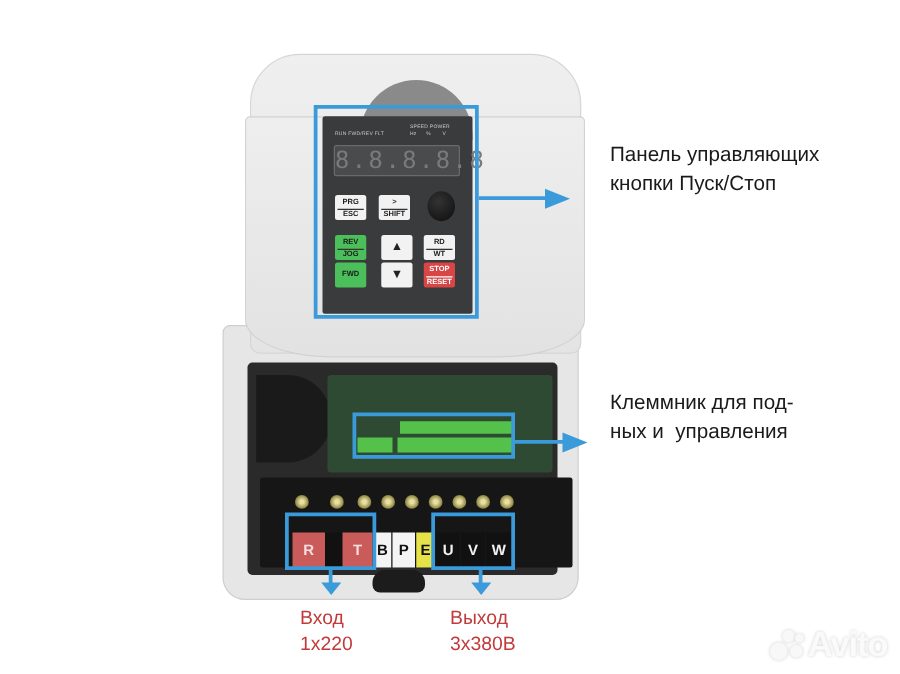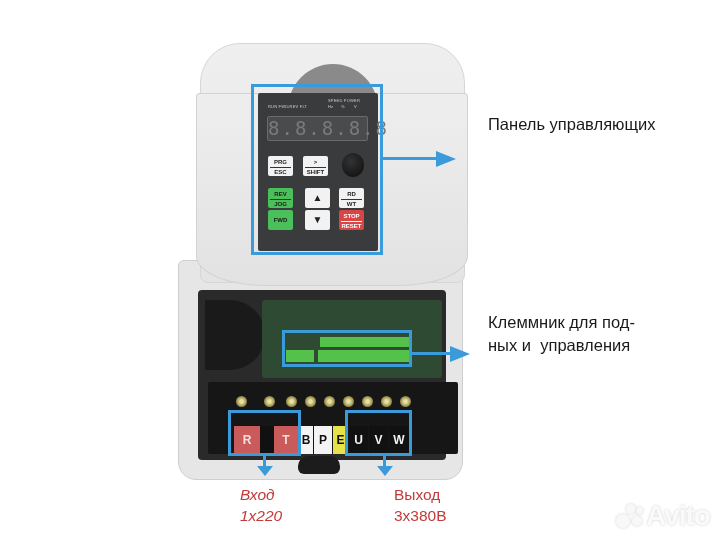--- a/index.html
+++ b/index.html
@@ -149,30 +149,31 @@
 <div class="callout" style="left:228px;top:410px;width:73px;height:46px;"></div>
 <div class="vline" style="left:263px;top:456px;height:12px;"></div>
 <div class="arrow-d" style="left:257px;top:466px;"></div>
 
 <div class="callout" style="left:345px;top:410px;width:67px;height:46px;"></div>
 <div class="vline" style="left:383px;top:456px;height:12px;"></div>
 <div class="arrow-d" style="left:377px;top:466px;"></div>
 
 <div class="ann" style="left:488px;top:113px;">
   <div>Панель управляющих</div>
+  <div>кнопки Пуск/Стоп</div>
 </div>
 <div class="ann" style="left:488px;top:311px;">
   <div>Клеммник для под-</div>
   <div style="white-space:pre">ных и  управления</div>
 </div>
-<div class="ann-red" style="left:240px;top:484px;font-style:italic;">
+<div class="ann-red" style="left:240px;top:484px;">
   <div>Вход</div>
   <div>1x220</div>
 </div>
-<div class="ann-red" style="left:360px;top:484px;margin-left:34px;">
+<div class="ann-red" style="left:360px;top:484px;">
   <div>Выход</div>
   <div>3x380В</div>
 </div>
 
 <div class="abs avito-dots">
   <div class="dot" style="left:0;top:10px;width:14px;height:14px;"></div>
   <div class="dot" style="left:10px;top:0;width:10px;height:10px;"></div>
   <div class="dot" style="left:16px;top:12px;width:10px;height:10px;"></div>
   <div class="dot" style="left:20px;top:3px;width:7px;height:7px;"></div>
 </div>

